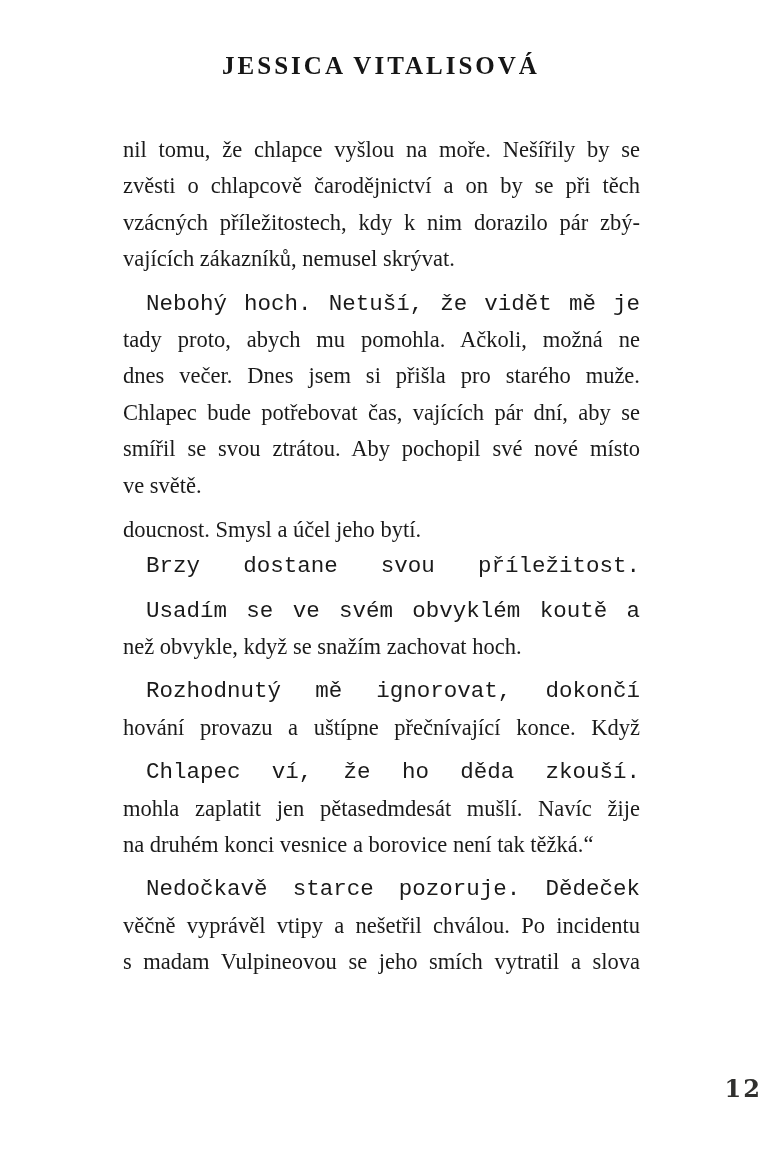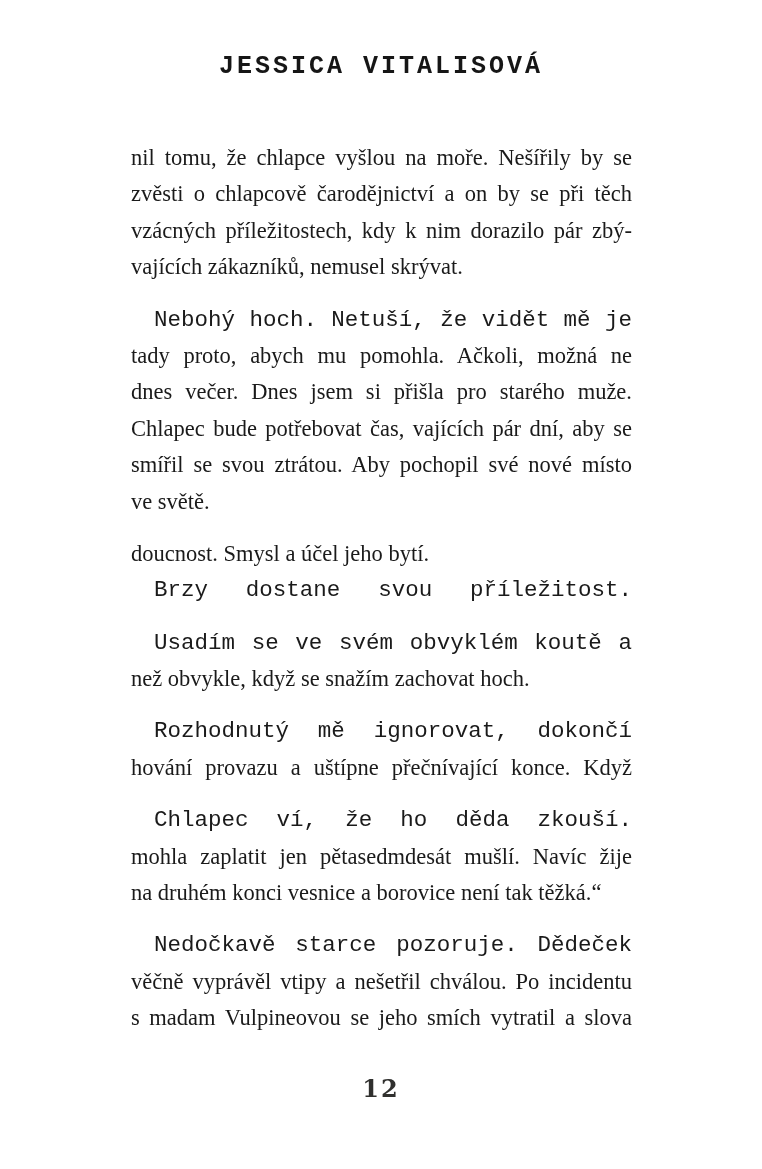--- a/index.html
+++ b/index.html
@@ -15,58 +15,58 @@
     overflow: hidden;
     font-family: "Liberation Serif", "DejaVu Serif", serif;
     color: #1a1a1a;
   }
   .running-header {
     position: absolute;
     top: 52px;
     left: 0;
     width: 100%;
     text-align: center;
-    font-family: Liberation Mono, monospace;
+    font-family: Liberation Serif, serif;
     font-weight: 700;
     font-size: 25px;
     letter-spacing: 3px;
     color: #161616;
   }
   .text-block {
     position: absolute;
     top: 124px;
     left: 115px;
     width: 533px;
     font-size: 22.5px;
     line-height: 36.4px;
     color: #1a1a1a;
   }
   .paragraph {
-    margin: 16px;
+    margin: 8px;
   }
   .line {
     text-align: justify;
     text-align-last: justify;
     height: 36.4px;
     overflow: hidden;
     white-space: normal;
   }
   .line.last {
     text-align-last: left;
   }
   .line.first-indent {
     text-indent: 23px;
     font-family: Liberation Mono, monospace;
   }
   .folio {
     position: absolute;
     top: 1074px;
     left: 0;
     width: 100%;
-    text-align: center;
+    text-align: right;
     font-family: "DejaVu Serif", serif;
     font-weight: 700;
     font-size: 24px;
     letter-spacing: 2px;
     color: #30302e;
   }
 </style>
 </head>
 <body>
 

